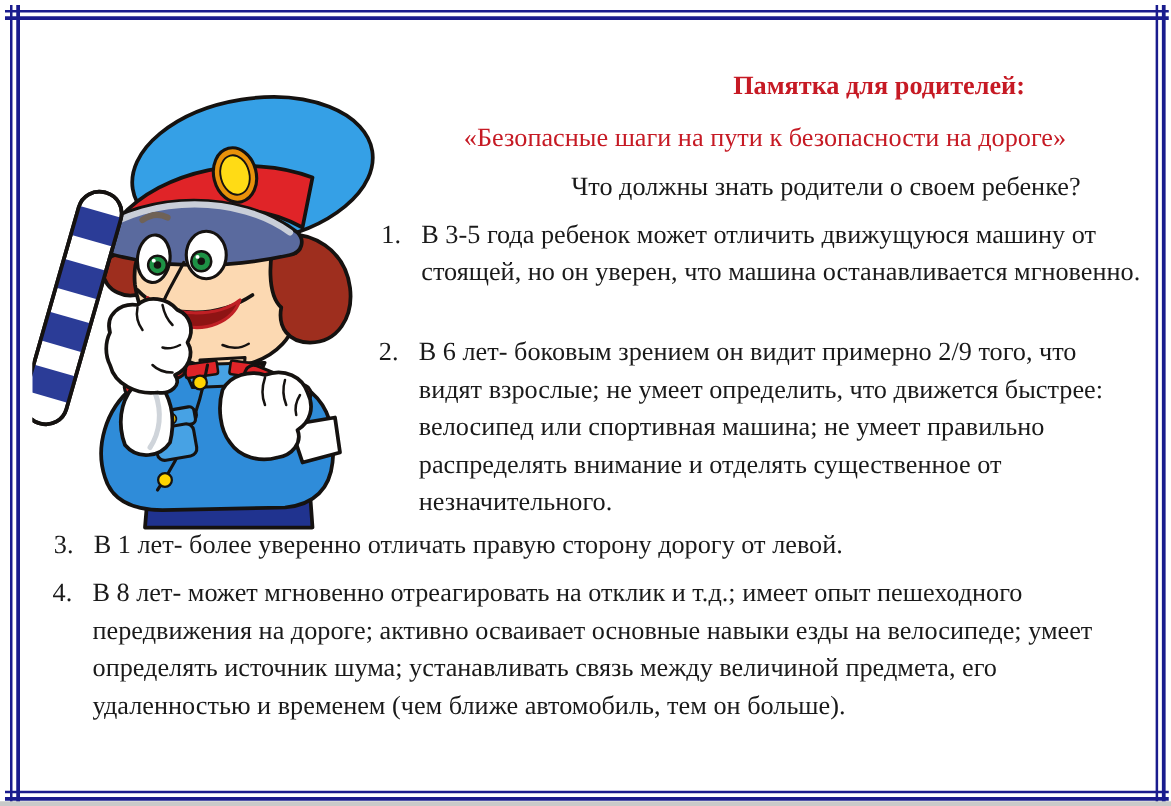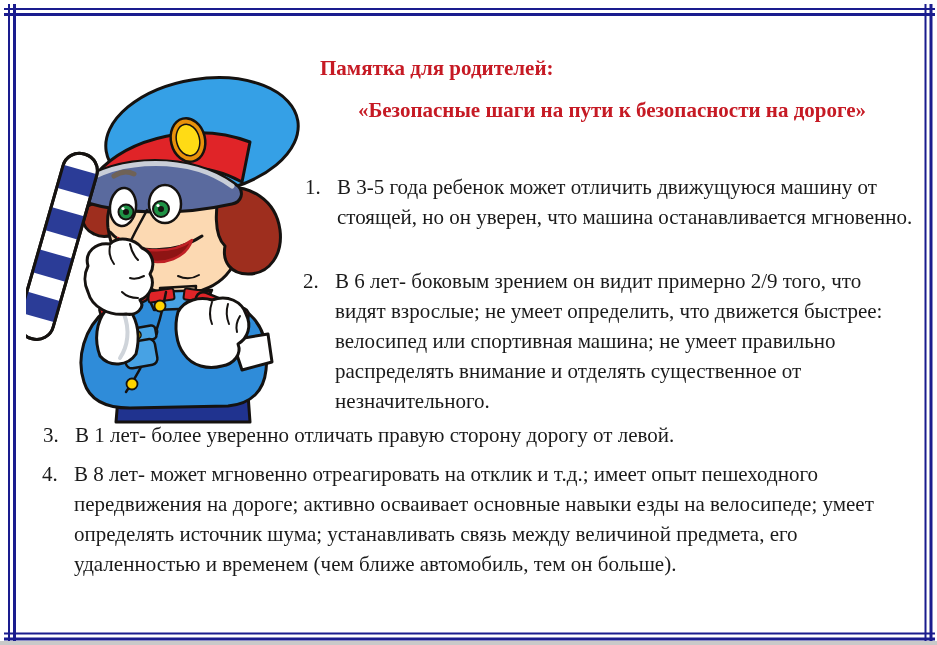--- a/index.html
+++ b/index.html
@@ -4,26 +4,26 @@
 <style>
   html,body{margin:0;padding:0;background:#ffffff;}
   .page{
     position:relative;width:937px;height:645px;background:#ffffff;
     font-family:"Liberation Serif","DejaVu Serif",serif;color:#161616;overflow:hidden;
   }
   .frame{position:absolute;left:0;top:0;width:937px;height:645px;}
   .bottom-strip{position:absolute;left:0;bottom:0;width:937px;height:4px;background:#c9c9c9;}
   .figure{position:absolute;left:26px;top:40px;width:276px;height:384px;}
   .title{
-    position:absolute;left:320px;top:56px;width:500px;text-align:left;
+    position:absolute;left:320px;top:56px;width:500px;text-align:right;
     font-weight:bold;font-size:21px;color:#c61a24;
   }
   .subtitle{
     position:absolute;left:303px;top:98px;width:618px;text-align:center;
-    font-weight:bold;font-size:21px;color:#c61a24;
+    font-weight:normal;font-size:21px;color:#c61a24;
   }
   .question{position:absolute;left:457px;top:137px;font-size:21px;color:#1a1a1a;}
   .item{
     position:absolute;display:grid;grid-template-columns:32px 1fr;
     font-size:21px;line-height:30px;color:#1a1a1a;
   }
   .item .num{text-align:left;}
   #i1{left:305px;top:172px;width:608px;}
   #i2{left:303px;top:266px;width:614px;}
   #i3{left:43px;top:420px;width:874px;}
@@ -135,20 +135,21 @@
           <rect x="-17.5" y="-2" width="35" height="192" rx="17" fill="none" stroke="#151210" stroke-width="3"></rect>
         </g>
         <path d="M 62,226 C 58,212 70,202 84,204 C 92,196 108,198 116,208 C 126,212 130,224 124,234 C 130,244 124,256 114,260 C 120,268 110,276 100,274 C 84,276 66,268 62,252 C 58,244 58,234 62,226 Z" fill="#ffffff" stroke="#151210" stroke-width="3"></path>
         <path d="M 84,206 q -2,10 4,18 M 104,204 q 2,10 8,16 M 118,236 q -8,4 -14,2 M 112,258 q -10,0 -16,-6" fill="none" stroke="#151210" stroke-width="2"></path>
       </g>
     </g>
   </svg>
 
   <div class="title">Памятка для родителей:</div>
   <div class="subtitle">«Безопасные шаги на пути к безопасности на дороге»</div>
+  <div class="question">Что должны знать родители о своем ребенке?</div>
 
   <div class="item" id="i1">
     <span class="num">1.</span>
     <span class="txt">В 3-5 года ребенок может отличить движущуюся машину от стоящей, но он уверен, что машина останавливается мгновенно.</span>
   </div>
   <div class="item" id="i2">
     <span class="num">2.</span>
     <span class="txt">В 6 лет- боковым зрением он видит примерно 2/9 того, что видят взрослые; не умеет определить, что движется быстрее: велосипед или спортивная машина; не умеет правильно распределять внимание и отделять существенное от незначительного.</span>
   </div>
   <div class="item" id="i3">

